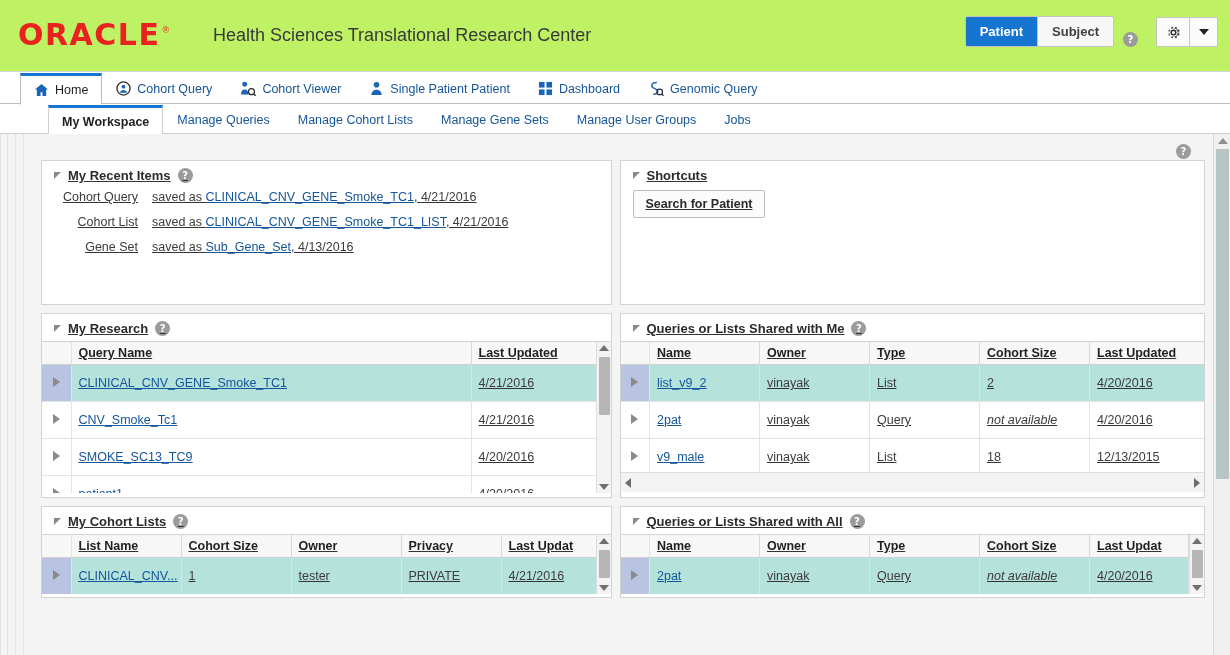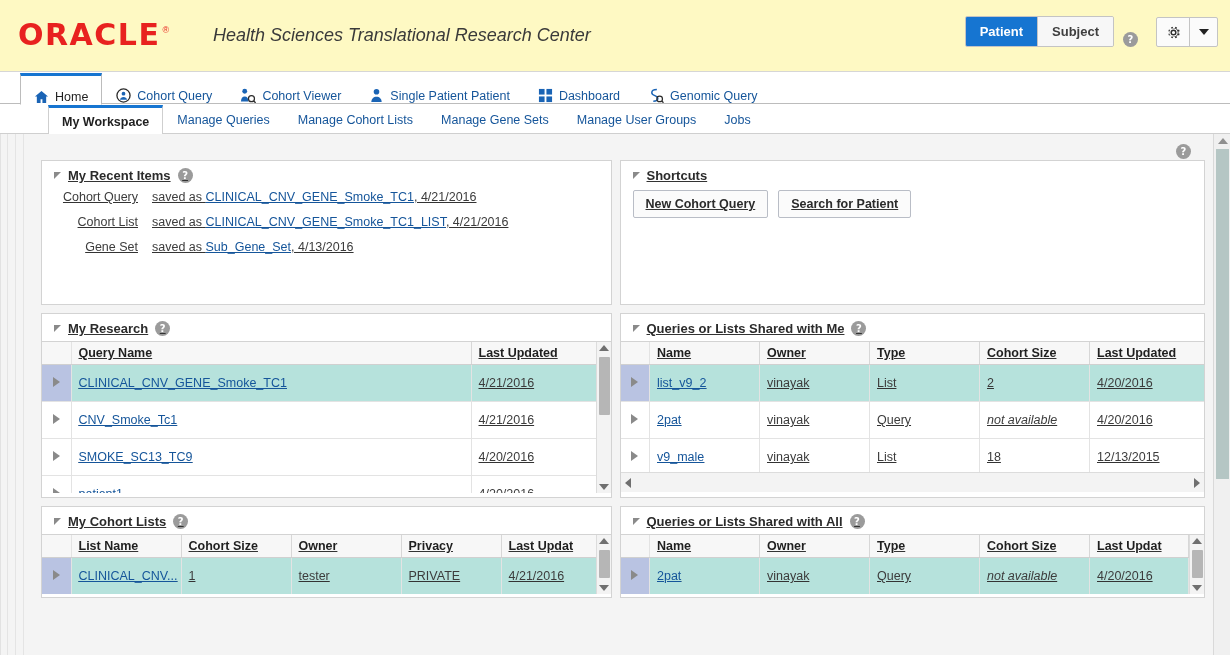--- a/index.html
+++ b/index.html
@@ -5,31 +5,31 @@
   * { box-sizing: border-box; }
   html, body { margin:0; padding:0; }
   body {
     width:1230px; height:655px;
     font-family:"Liberation Sans", sans-serif;
     font-size:12px; color:#333; background:#fff;
     overflow:hidden;
   }
 
   
-  .brandbar { position:relative; height:72px; background:#fef9c3; border-bottom:1px solid #d6d6d6; }
+  .brandbar { position:relative; height:72px; background:#bef264; border-bottom:1px solid #d6d6d6; }
   .oracle-logo { position:absolute; left:18px; top:20px; display:flex; align-items:baseline; }
   .oracle-logo .word {
     font-family:"DejaVu Sans", sans-serif;
     font-size:30px; font-weight:700; letter-spacing:1.5px;
     color:#e8221f; line-height:1;
   }
   .oracle-logo .reg { font-size:9px; color:#e8221f; margin-left:2px; position:relative; top:-12px; }
   .app-title {
     position:absolute; left:213px; top:25px;
-    font-size:18px; color:#3a3a3a; font-weight:400; white-space:nowrap;font-style:italic;
+    font-size:18px; color:#3a3a3a; font-weight:400; white-space:nowrap;
   }
 
   .topright { position:absolute; right:12px; top:16px; display:flex; align-items:flex-end; }
   .seg { display:flex; border:1px solid #c4c4c4; border-radius:2px; overflow:hidden; height:31px; }
   .seg .opt {
     display:flex; align-items:center; justify-content:center;
     padding:0 14px; font-size:13px; font-weight:bold; color:#3f3f3f;
     background:#f7f7f7; cursor:pointer; border-right:1px solid #c4c4c4;
   }
   .seg .opt:last-child { border-right:none; }
@@ -45,21 +45,21 @@
 
   .gearbtn { display:flex; margin-left:18px; border:1px solid #c4c4c4; border-radius:2px; background:#fbfbfb; height:30px; }
   .gearbtn .g1 { width:33px; display:flex; align-items:center; justify-content:center; border-right:1px solid #c4c4c4; cursor:pointer; }
   .gearbtn .g2 { width:27px; display:flex; align-items:center; justify-content:center; cursor:pointer; }
   .caret-dn { width:0;height:0;border-left:5px solid transparent;border-right:5px solid transparent;border-top:6px solid #222; }
 
   
   .navwrap { position:relative; height:32px; background:#fff; border-bottom:1px solid #bcbcbc; }
   .navtabs { display:flex; align-items:flex-end; height:32px; padding-left:20px; }
   .navtab {
-    display:flex; align-items:flex-end; gap:6px; height:31px;
+    display:flex; align-items:center; gap:6px; height:31px;
     padding:0 13px; font-size:12.5px; color:#15559a; cursor:pointer;
     border:1px solid transparent; position:relative; white-space:nowrap;
   }
   .navtab.active {
     color:#1f1f1f; background:#fff;
     border-left:1px solid #bcbcbc; border-right:1px solid #bcbcbc;
     border-top:3px solid #1675d1;
     margin-bottom:-1px; height:32px; border-bottom:1px solid #fff;
   }
 
@@ -399,21 +399,20 @@
       </div>
 
       <div class="col">
 
         <div class="panel" style="height:145px">
           <div class="panel-head">
             <span class="tri"></span>
             <span>Shortcuts</span>
           </div>
           <div class="shortcuts">
-            <button class="btn">New Cohort Query</button>
             <button class="btn">Search for Patient</button>
           </div>
         </div>
 
         <div class="panel" style="height:185px">
           <div class="panel-head">
             <span class="tri"></span>
             <span>Queries or Lists Shared with Me</span>
             <span class="help-dot">?</span>
           </div>

